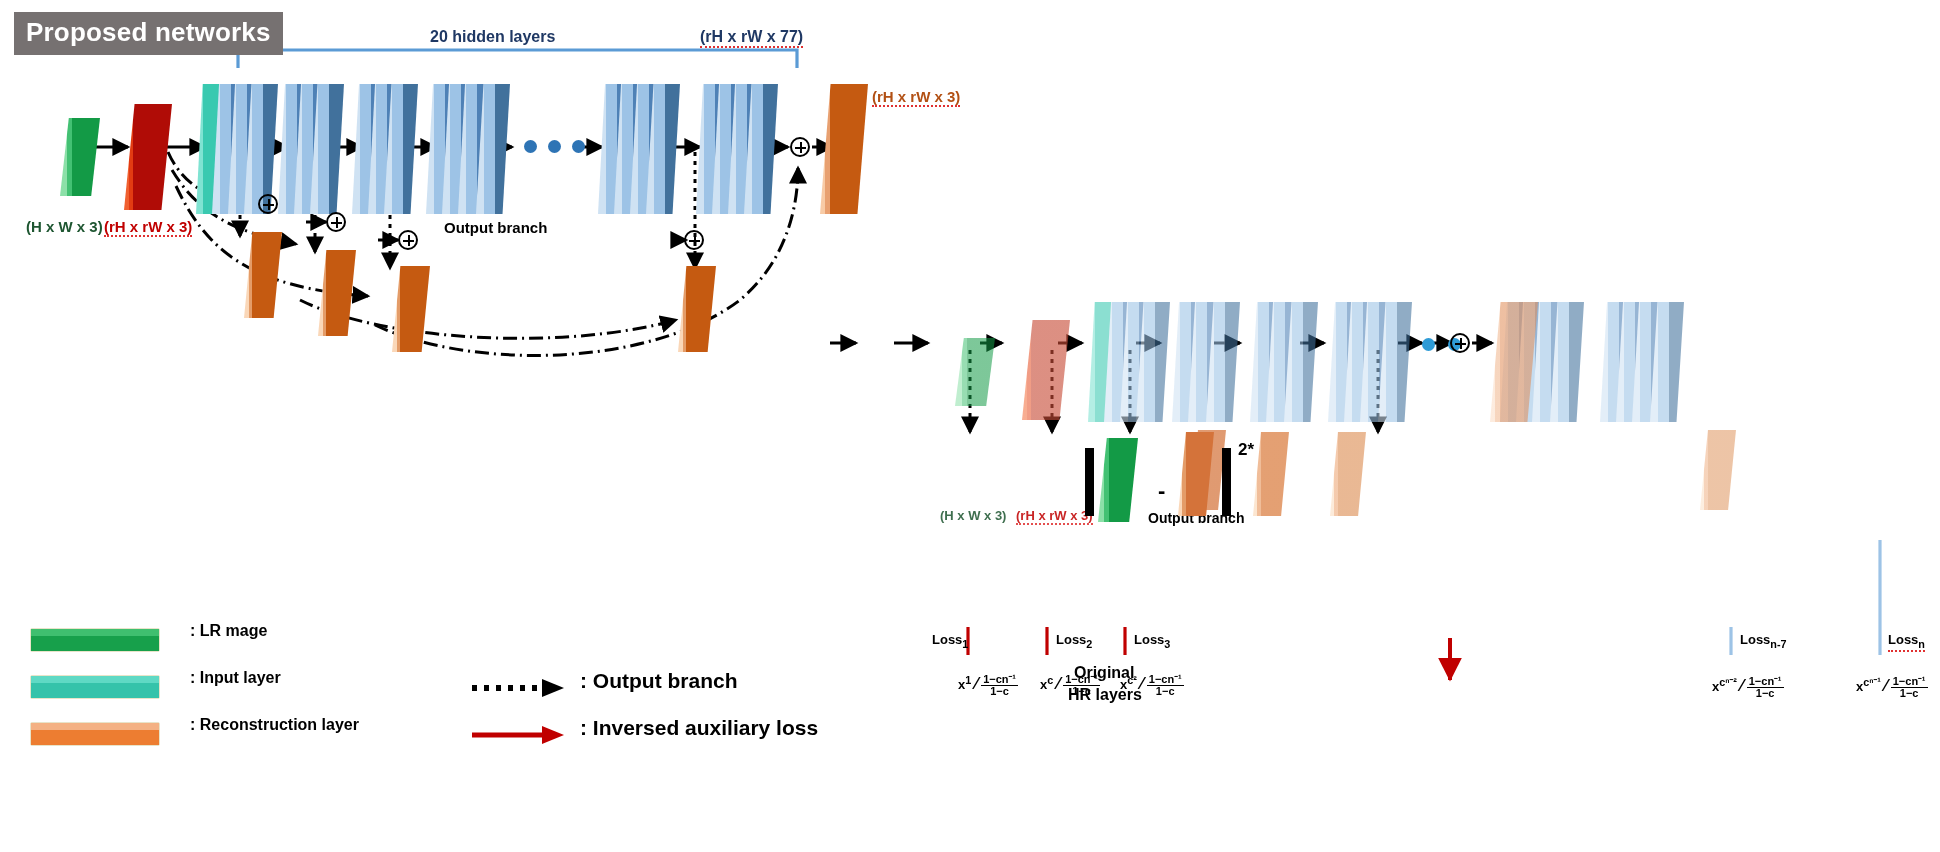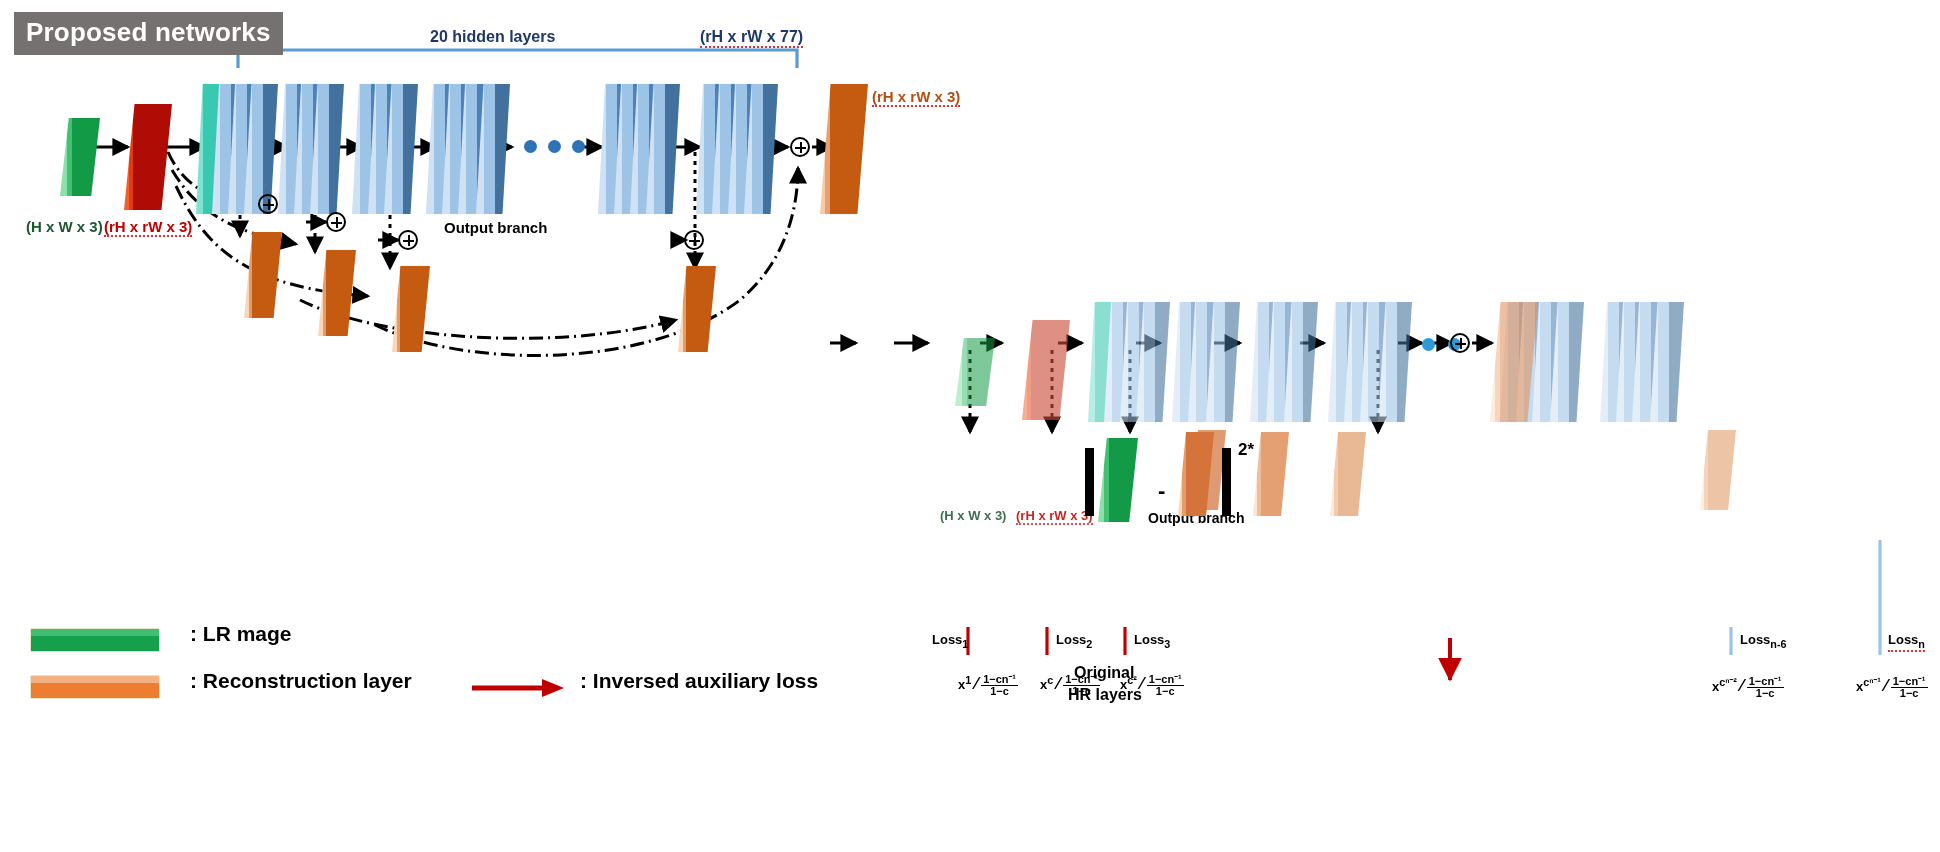--- a/index.html
+++ b/index.html
@@ -59,21 +59,21 @@
 
   
   .legend{position:absolute;left:20px;top:620px;width:900px;}
   .lrow{position:relative;height:47px;}
   .bar3d{
     position:absolute;left:10px;top:8px;width:128px;height:22px;
     border:1px solid #E8E4C9;border-radius:2px;
   }
   .bar3d .top{position:absolute;left:0;top:0;width:100%;height:7px;}
   .bar3d .bot{position:absolute;left:0;top:7px;width:100%;height:15px;}
-  .ltext{position:absolute;left:170px;top:2px;font-size:21px;font-weight:bold;color:#000;white-space:nowrap;}
+  .ltext{position:absolute;left:170px;top:2px;font-size:16px;font-weight:bold;color:#000;white-space:nowrap;}
   .ltext2{position:absolute;left:560px;top:2px;font-size:21px;font-weight:bold;color:#000;white-space:nowrap;}
 
   .dotsrow{position:absolute;}
   .bigdot{position:absolute;width:13px;height:13px;border-radius:50%;background:#2E74B5;}
   .bigdot.lt{background:#2E9BD6;}
 
   .mathfrac{display:inline-block;vertical-align:middle;text-align:center;font-size:11px;line-height:1.05;}
   .mathfrac .num{border-bottom:1.2px solid #000;padding:0 2px;}
   .mathfrac .den{padding:0 2px;}
   .lossterm{position:absolute;font-size:13px;font-weight:bold;color:#000;white-space:nowrap;font-family:"Liberation Sans",sans-serif;}
@@ -304,21 +304,21 @@
   <div class="lossname" style="left:932px;top:632px;">
     <span>Loss</span><sub>1</sub>
   </div>
   <div class="lossname" style="left:1056px;top:632px;">
     <span>Loss</span><sub>2</sub>
   </div>
   <div class="lossname" style="left:1134px;top:632px;">
     <span>Loss</span><sub>3</sub>
   </div>
   <div class="lossname" style="left:1740px;top:632px;">
-    <span>Loss</span><sub>n-6</sub>
+    <span>Loss</span><sub>n-7</sub>
   </div>
   <div class="lossname squig" style="left:1888px;top:632px;">
     <span>Loss</span><sub>n</sub>
   </div>
 
   <div class="lossterm" style="left:958px;top:674px;">
     <span>x</span><sup>1</sup>
     <span style="font-size:16px;">⁄</span>
     <span class="mathfrac">
       <span class="num">1−cn⁻¹</span><br>
@@ -362,20 +362,32 @@
 
     <div class="lrow">
       <div class="bar3d">
         <div class="top" style="background:#3FBF6F;"></div>
           <div class="bot" style="background:#17A04B;"></div>
       </div>
       <div class="ltext">: LR mage</div>
     </div>
 
 
+    <div class="lrow">
+      <div class="bar3d">
+        <div class="top" style="background:#5FD9C4;"></div>
+          <div class="bot" style="background:#35C3AA;"></div>
+      </div>
+      <div class="ltext">: Input layer</div>
+      <svg width="96" height="26" style="position:absolute;left:452px;top:10px;">
+        <line x1="0" y1="11" x2="72" y2="11" stroke="#000" stroke-width="6" stroke-dasharray="5,7"></line>
+        <path d="M70,2 L92,11 L70,20 z" fill="#000"></path>
+      </svg>
+      <div class="ltext2">: Output branch</div>
+    </div>
 
 
     <div class="lrow">
       <div class="bar3d">
         <div class="top" style="background:#F4B183;"></div>
           <div class="bot" style="background:#ED7D31;"></div>
       </div>
       <div class="ltext">: Reconstruction layer</div>
       <svg width="96" height="26" style="position:absolute;left:452px;top:10px;">
         <line x1="0" y1="11" x2="74" y2="11" stroke="#C00000" stroke-width="5"></line>

